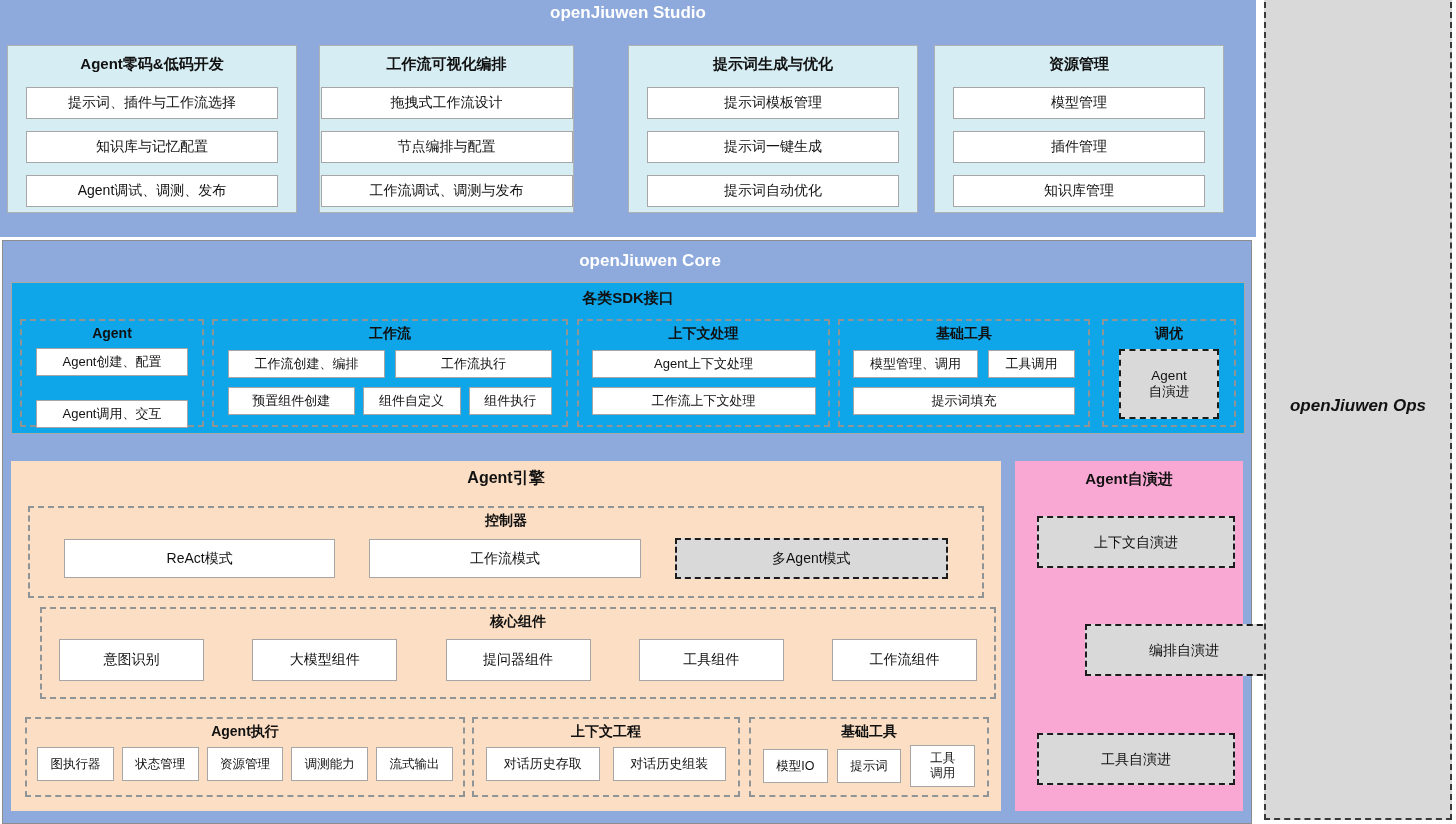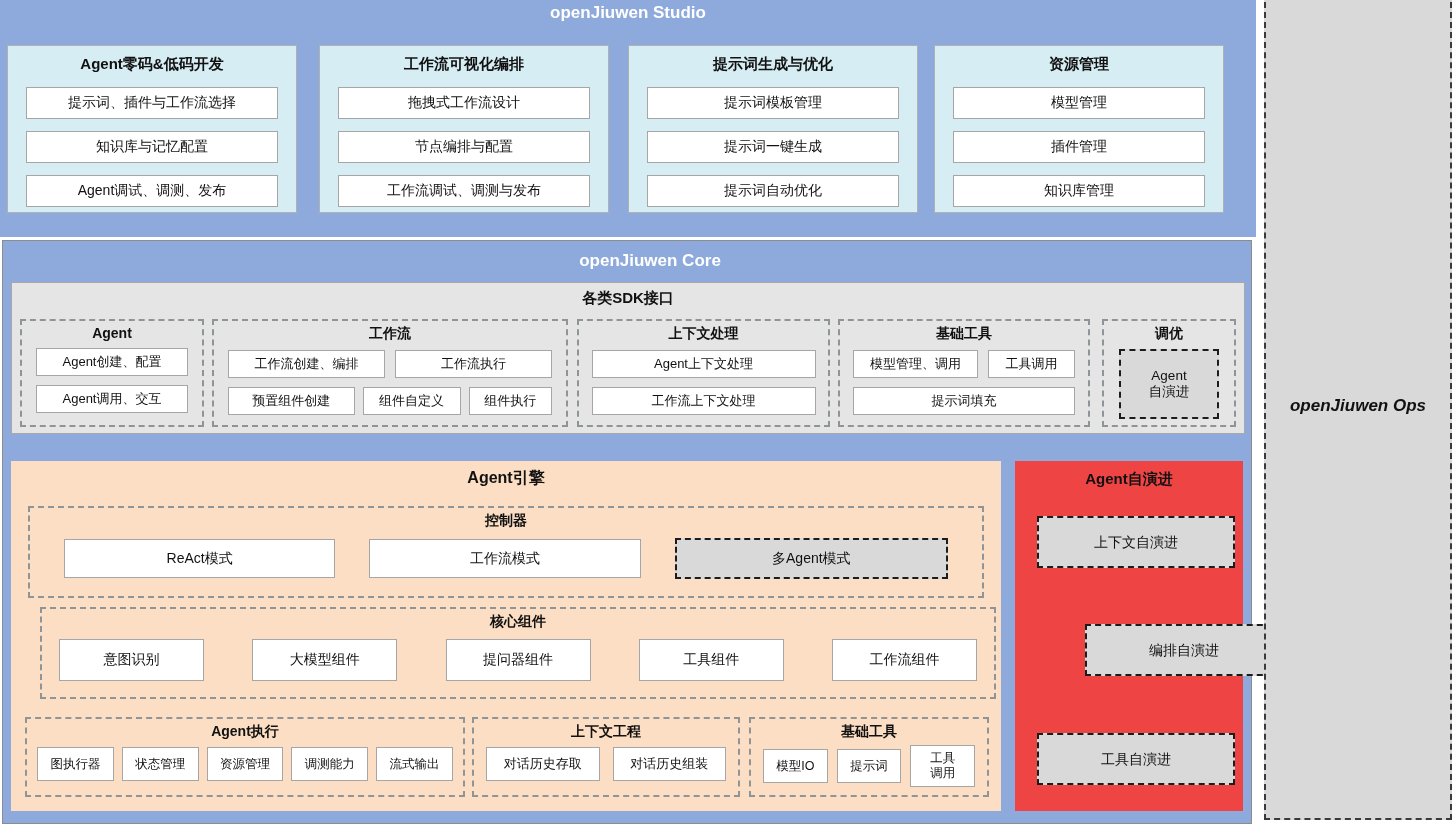--- a/index.html
+++ b/index.html
@@ -22,33 +22,33 @@
   .box-white{background:#fff;border:1px solid #a6a6a6;display:flex;align-items:center;justify-content:center;text-align:center;}
   .card-item{width:250px;height:30px;font-size:14px;}
 
   
   .grp{border:2px dashed #8f9496;position:absolute;box-sizing:border-box;}
   .grp-title{font-weight:bold;font-size:14px;text-align:center;padding-top:4px;}
   .row{display:flex;align-items:center;justify-content:center;}
   .box-gray{background:#D9D9D9;border:2px dashed #1c1c1c;display:flex;align-items:center;justify-content:center;text-align:center;white-space:pre-line;line-height:1.15;}
 
   
-  .sdk{background:#e5e5e5;border:1px solid #a8a8a8;}
+  .sdk{background:#0ea5e9;border:1px solid #a8a8a8;}
   .sdk-title{font-weight:bold;font-size:15px;text-align:center;padding-top:6px;}
   .sdk-box{height:26px;font-size:13px;}
 
   
   .engine{background:#FBDEC3;}
   .engine-title{font-weight:bold;font-size:16px;text-align:center;padding-top:7px;}
   .ctl-box{height:37px;font-size:14px;flex:1;}
   .comp-box{width:143px;height:40px;font-size:14px;}
   .small-box{height:32px;font-size:12.5px;}
 
   
-  .evolution{background:#ef4444;}
+  .evolution{background:#f9a8d4;}
   .evo-title{font-weight:bold;font-size:15px;text-align:center;padding-top:9px;}
   .evo-box{position:absolute;left:22px;width:194px;height:48px;font-size:14px;}
 
   
   .ops{background:#D9D9D9;border:2px dashed #3a3a3a;display:flex;align-items:center;justify-content:center;}
   .ops-title{font-weight:bold;font-size:17px;color:#111;font-style:italic;}
 </style>
 </head>
 <body>
 
@@ -57,21 +57,21 @@
 
   <div class="abs card" style="left:7px;top:45px;width:290px;height:168px;">
     <div class="card-title">Agent零码&amp;低码开发</div>
     <div class="card-items">
       <div class="box-white card-item">提示词、插件与工作流选择</div>
       <div class="box-white card-item">知识库与记忆配置</div>
       <div class="box-white card-item">Agent调试、调测、发布</div>
     </div>
   </div>
 
-  <div class="abs card" style="left:319px;top:45px;width:290px;height:168px;">
+  <div class="abs card" style="left:319px;top:45px;width:255px;height:168px;">
     <div class="card-title">工作流可视化编排</div>
     <div class="card-items">
       <div class="box-white card-item">拖拽式工作流设计</div>
       <div class="box-white card-item">节点编排与配置</div>
       <div class="box-white card-item">工作流调试、调测与发布</div>
     </div>
   </div>
 
   <div class="abs card" style="left:628px;top:45px;width:290px;height:168px;">
     <div class="card-title">提示词生成与优化</div>
@@ -93,21 +93,21 @@
 </div>
 
 <div class="abs band" style="left:2px;top:240px;width:1250px;height:584px;border:1px solid #8c8c8c;">
   <div class="band-title" style="top:10px;margin-left:46px;">openJiuwen Core</div>
 
   <div class="abs sdk" style="left:8px;top:41px;width:1234px;height:152px;">
     <div class="sdk-title">各类SDK接口</div>
 
     <div class="grp" style="left:8px;top:36px;width:184px;height:108px;">
       <div class="grp-title">Agent</div>
-      <div style="display:flex;flex-direction:column;gap:9px;align-items:center;margin-top:7px;">
+      <div style="display:flex;flex-direction:column;gap:24px;align-items:center;margin-top:7px;">
         <div class="box-white sdk-box" style="width:150px;">Agent创建、配置</div>
         <div class="box-white sdk-box" style="width:150px;">Agent调用、交互</div>
       </div>
     </div>
 
     <div class="grp" style="left:200px;top:36px;width:356px;height:108px;">
       <div class="grp-title">工作流</div>
       <div class="row" style="gap:10px;padding:7px 14px 0 14px;">
         <div class="box-white sdk-box" style="flex:1;">工作流创建、编排</div>
         <div class="box-white sdk-box" style="flex:1;">工作流执行</div>

